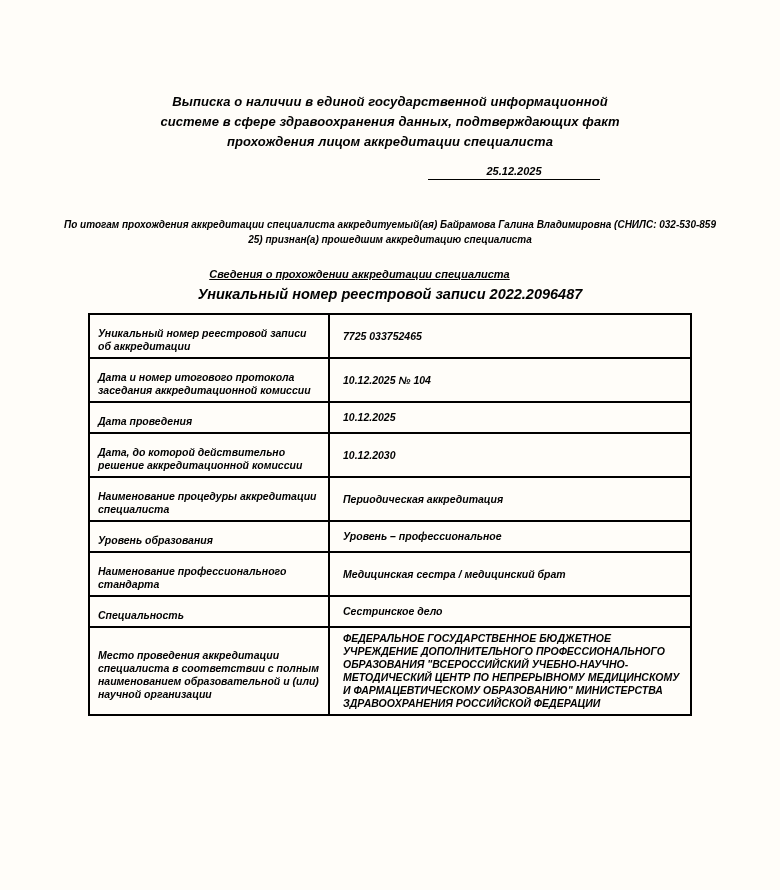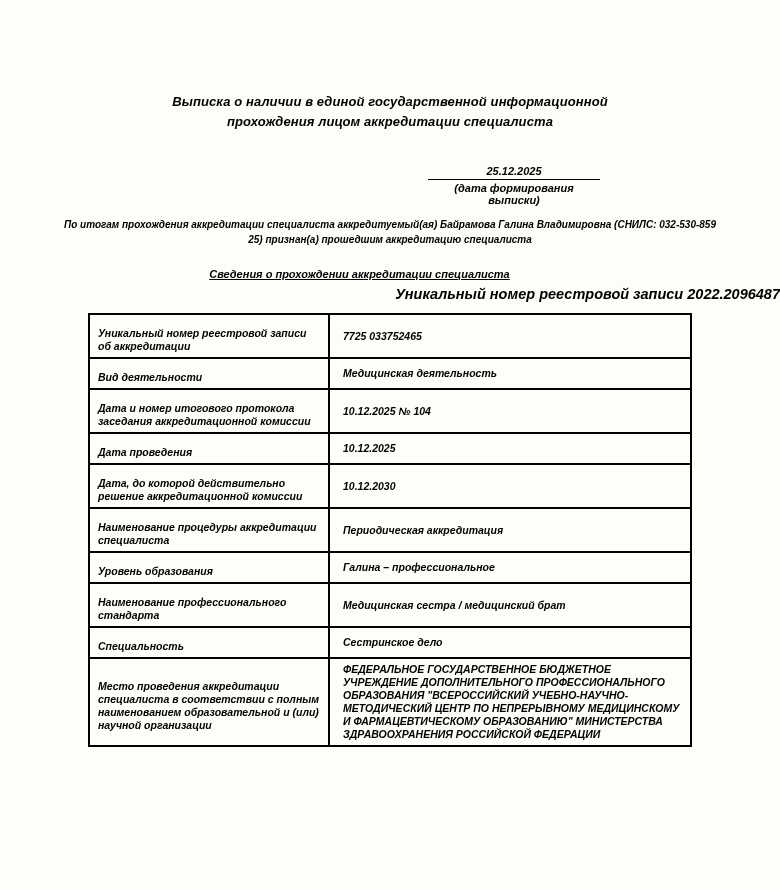--- a/index.html
+++ b/index.html
@@ -66,21 +66,21 @@
     width: 719px;
     text-align: center;
     font-size: 11px;
     text-decoration: underline;
   }
   .registry-line {
     position: absolute;
     top: 286px;
     left: 0;
     width: 780px;
-    text-align: right;
+    text-align: center;
     font-size: 14.5px;
   }
   table.details {
     position: absolute;
     top: 313px;
     left: 88px;
     width: 602px;
     border-collapse: collapse;
     table-layout: fixed;
   }
@@ -101,65 +101,61 @@
     padding: 4px 8px 4px 13px;
   }
 </style>
 </head>
 <body>
 
 <div class="page">
 
   <div class="title">
     <div>Выписка о наличии в единой государственной информационной</div>
+    <div>системе в сфере здравоохранения данных, подтверждающих факт</div>
     <div>прохождения лицом аккредитации специалиста</div>
   </div>
 
   <div class="date-block">
     <span class="date-value">25.12.2025</span>
-    <span class="date-caption">(дата формирования выписки)</span>
   </div>
 
   <div class="intro">
     <span class="intro-inner">По итогам прохождения аккредитации специалиста аккредитуемый(ая) Байрамова Галина Владимировна (СНИЛС: 032-530-859 25) признан(а) прошедшим аккредитацию специалиста</span>
   </div>
 
   <div class="section-heading">Сведения о прохождении аккредитации специалиста</div>
 
   <div class="registry-line">Уникальный номер реестровой записи 2022.2096487</div>
 
   <table class="details">
     <tbody>
       <tr>
         <td class="label">Уникальный номер реестровой записи об аккредитации</td>
         <td class="value">7725 033752465</td>
-      </tr>
-      <tr>
-        <td class="label">Вид деятельности</td>
-        <td class="value">Медицинская деятельность</td>
       </tr>
       <tr>
         <td class="label">Дата и номер итогового протокола заседания аккредитационной комиссии</td>
         <td class="value">10.12.2025 № 104</td>
       </tr>
       <tr>
         <td class="label">Дата проведения</td>
         <td class="value">10.12.2025</td>
       </tr>
       <tr>
         <td class="label">Дата, до которой действительно решение аккредитационной комиссии</td>
         <td class="value">10.12.2030</td>
       </tr>
       <tr>
         <td class="label">Наименование процедуры аккредитации специалиста</td>
         <td class="value">Периодическая аккредитация</td>
       </tr>
       <tr>
         <td class="label">Уровень образования</td>
-        <td class="value">Галина – профессиональное</td>
+        <td class="value">Уровень – профессиональное</td>
       </tr>
       <tr>
         <td class="label">Наименование профессионального стандарта</td>
         <td class="value">Медицинская сестра / медицинский брат</td>
       </tr>
       <tr>
         <td class="label">Специальность</td>
         <td class="value">Сестринское дело</td>
       </tr>
       <tr>

